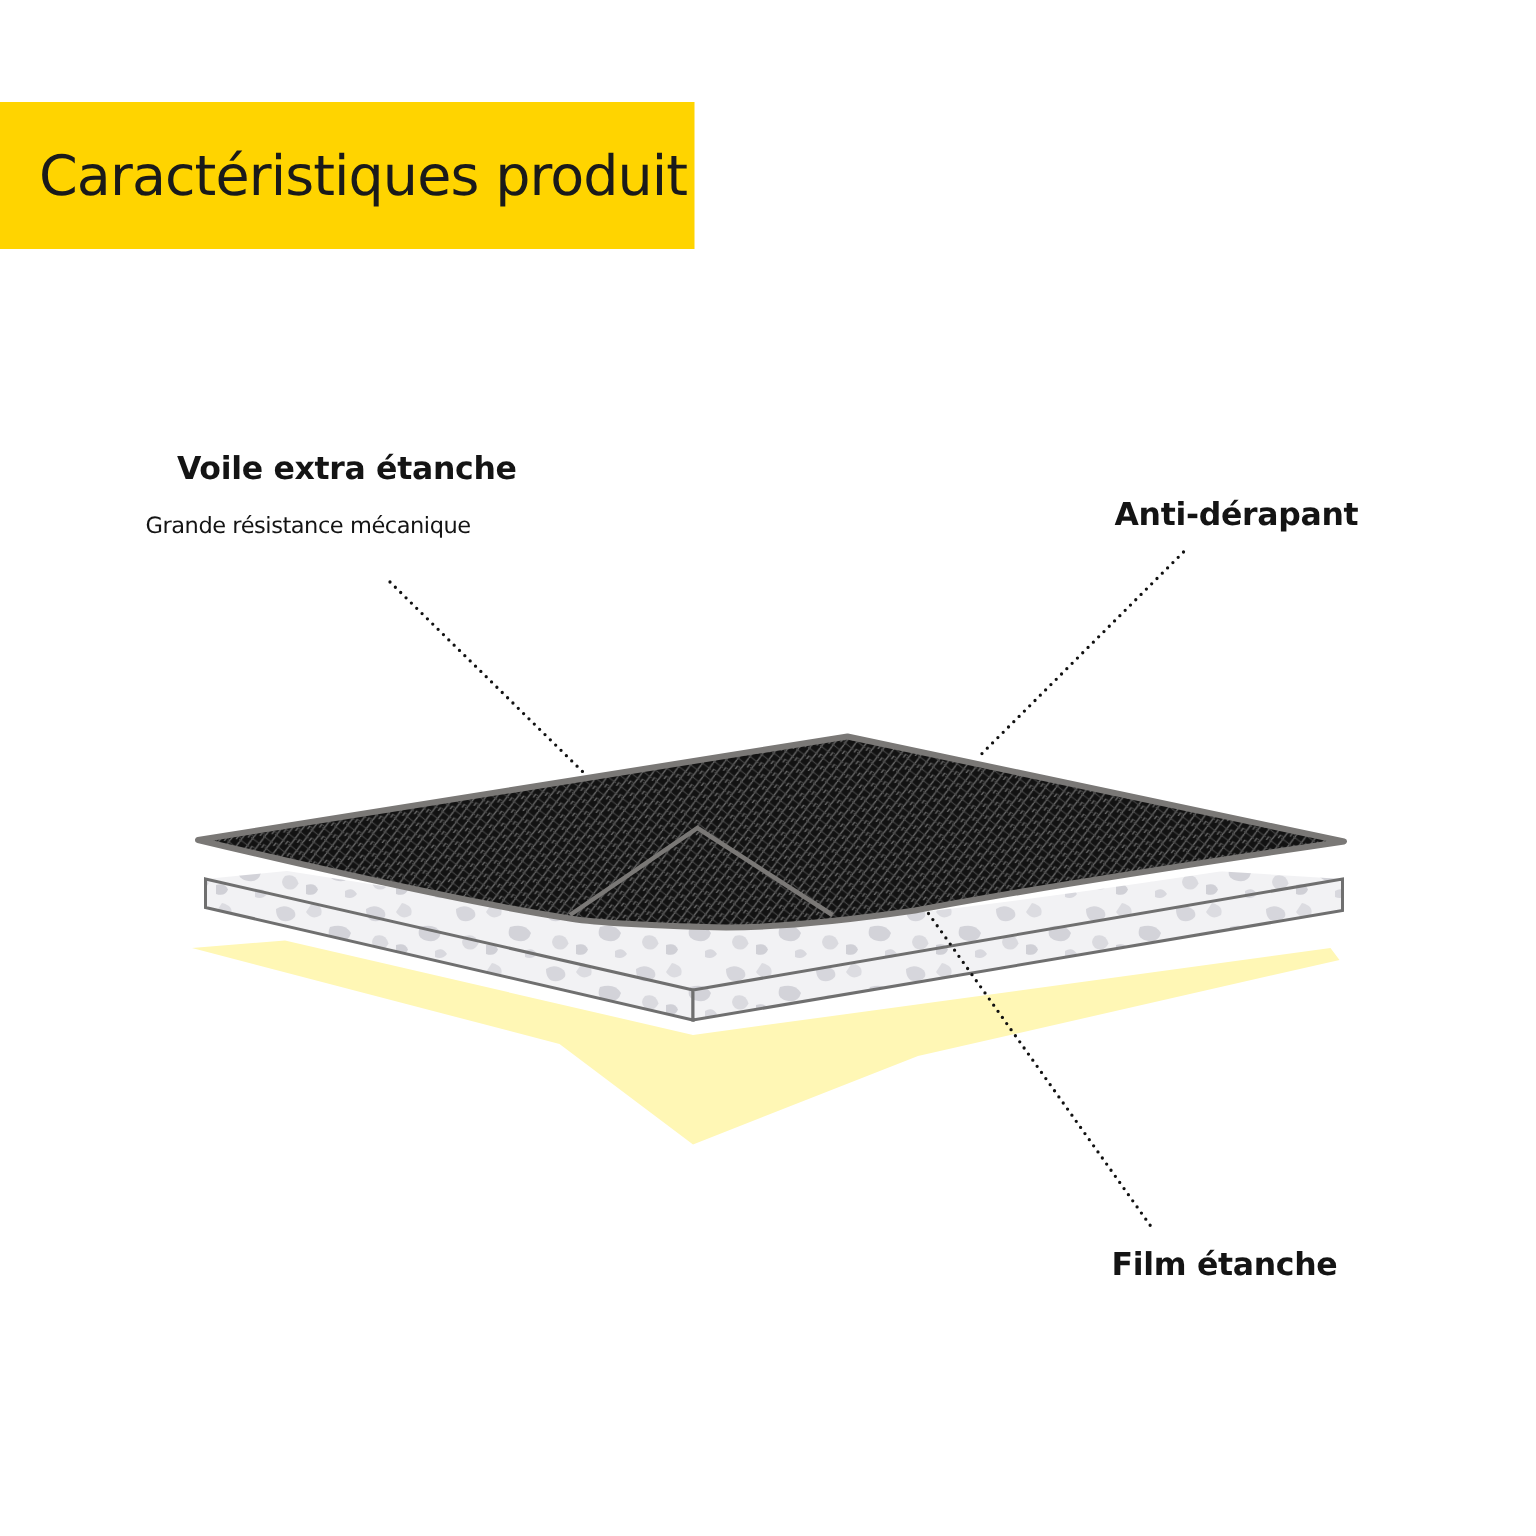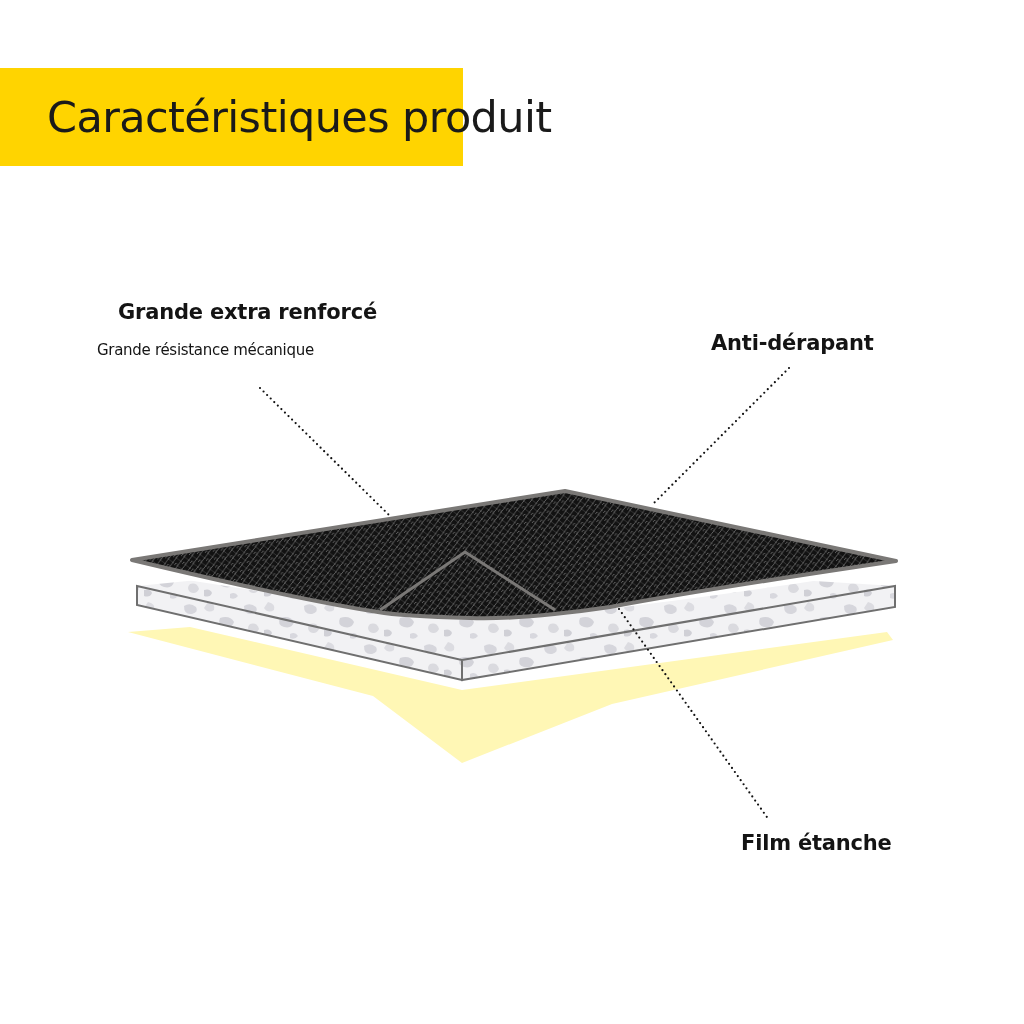--- a/index.html
+++ b/index.html
@@ -19,22 +19,22 @@
       position: absolute;
       left: 0;
       top: 68px;
       width: 463px;
       height: 98px;
       background: #FFD400;
       display: flex;
       align-items: center;
     }
     .banner-title {
-      margin-left: 47px;
-      font-size: 43px;
+      margin-left: 26px;
+      font-size: 37px;
       font-weight: normal;
       letter-spacing: -0.6px;
       color: #1a1a1a;
       white-space: nowrap;
     }
     .label {
       position: absolute;
       white-space: nowrap;
       color: #141414;
     }
@@ -42,21 +42,21 @@
       font-weight: bold;
       font-size: 21px;
       letter-spacing: -0.2px;
     }
     .label-sub {
       font-size: 15px;
       letter-spacing: -0.3px;
     }
     #lbl-voile { left: 118px; top: 300px; }
     #lbl-voile-sub { left: 97px; top: 341px; }
-    #lbl-anti { left: 711px; top: 331px; text-align: right; }
+    #lbl-anti { left: 743px; top: 331px; text-align: right; }
     #lbl-film { left: 741px; top: 831px; }
     svg.diagram {
       position: absolute;
       left: 0;
       top: 0;
       width: 1024px;
       height: 1024px;
     }
   </style>
 </head>
@@ -105,16 +105,16 @@
     <polyline points="380,610 465,552 555,610" fill="none" stroke="#7a7876" stroke-width="3"></polyline>
   </g>
 
   <g stroke="#111" stroke-width="2.2" stroke-linecap="round" stroke-dasharray="0 5" fill="none">
     <line x1="260" y1="388" x2="389" y2="515"></line>
     <line x1="789" y1="368" x2="653" y2="504"></line>
     <line x1="619" y1="609" x2="769" y2="820"></line>
   </g>
 </svg>
 
-<div class="label label-bold" id="lbl-voile">Grande extra renforcé</div>
+<div class="label label-bold" id="lbl-voile">Voile extra étanche</div>
 <div class="label label-sub" id="lbl-voile-sub">Grande résistance mécanique</div>
 <div class="label label-bold" id="lbl-anti">Anti-dérapant</div>
 <div class="label label-bold" id="lbl-film">Film étanche</div>
 
 </body></html>

